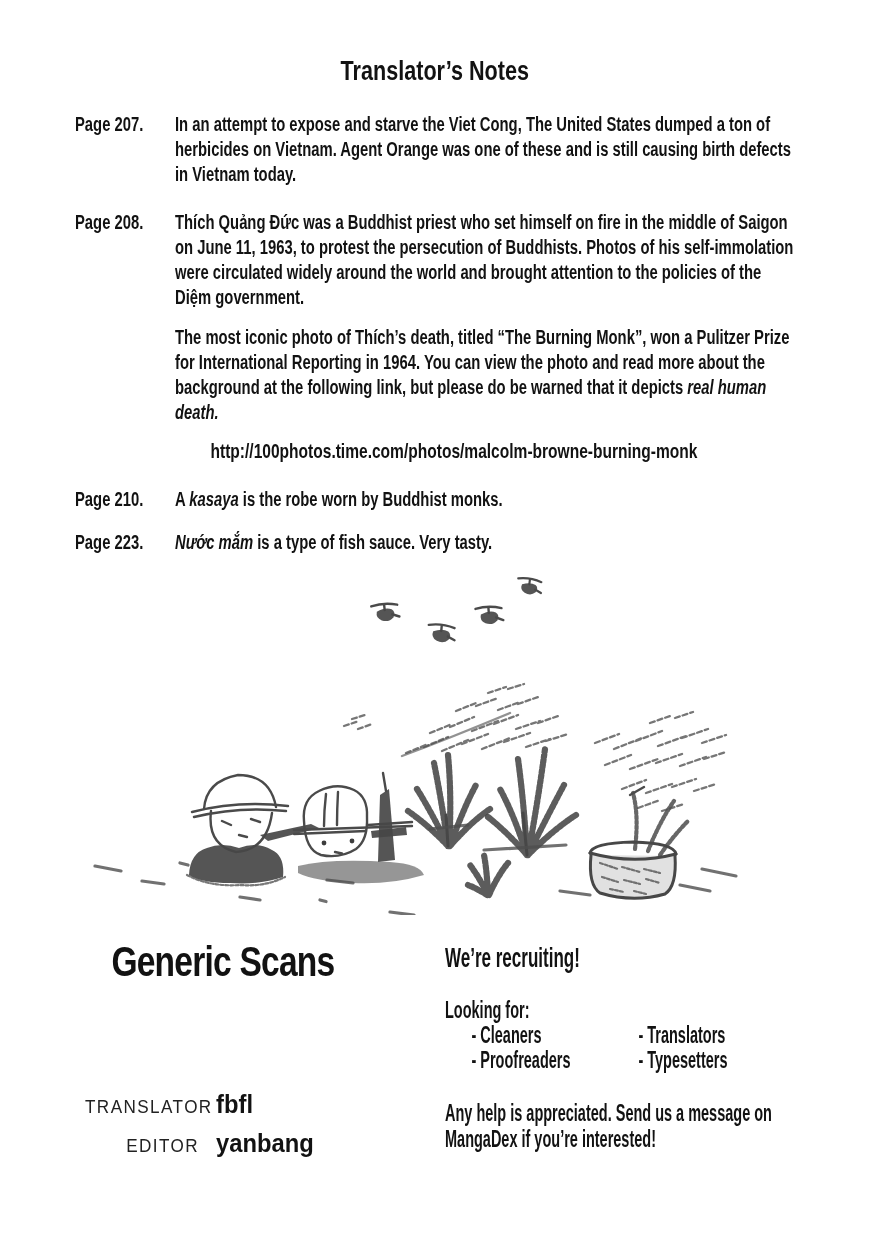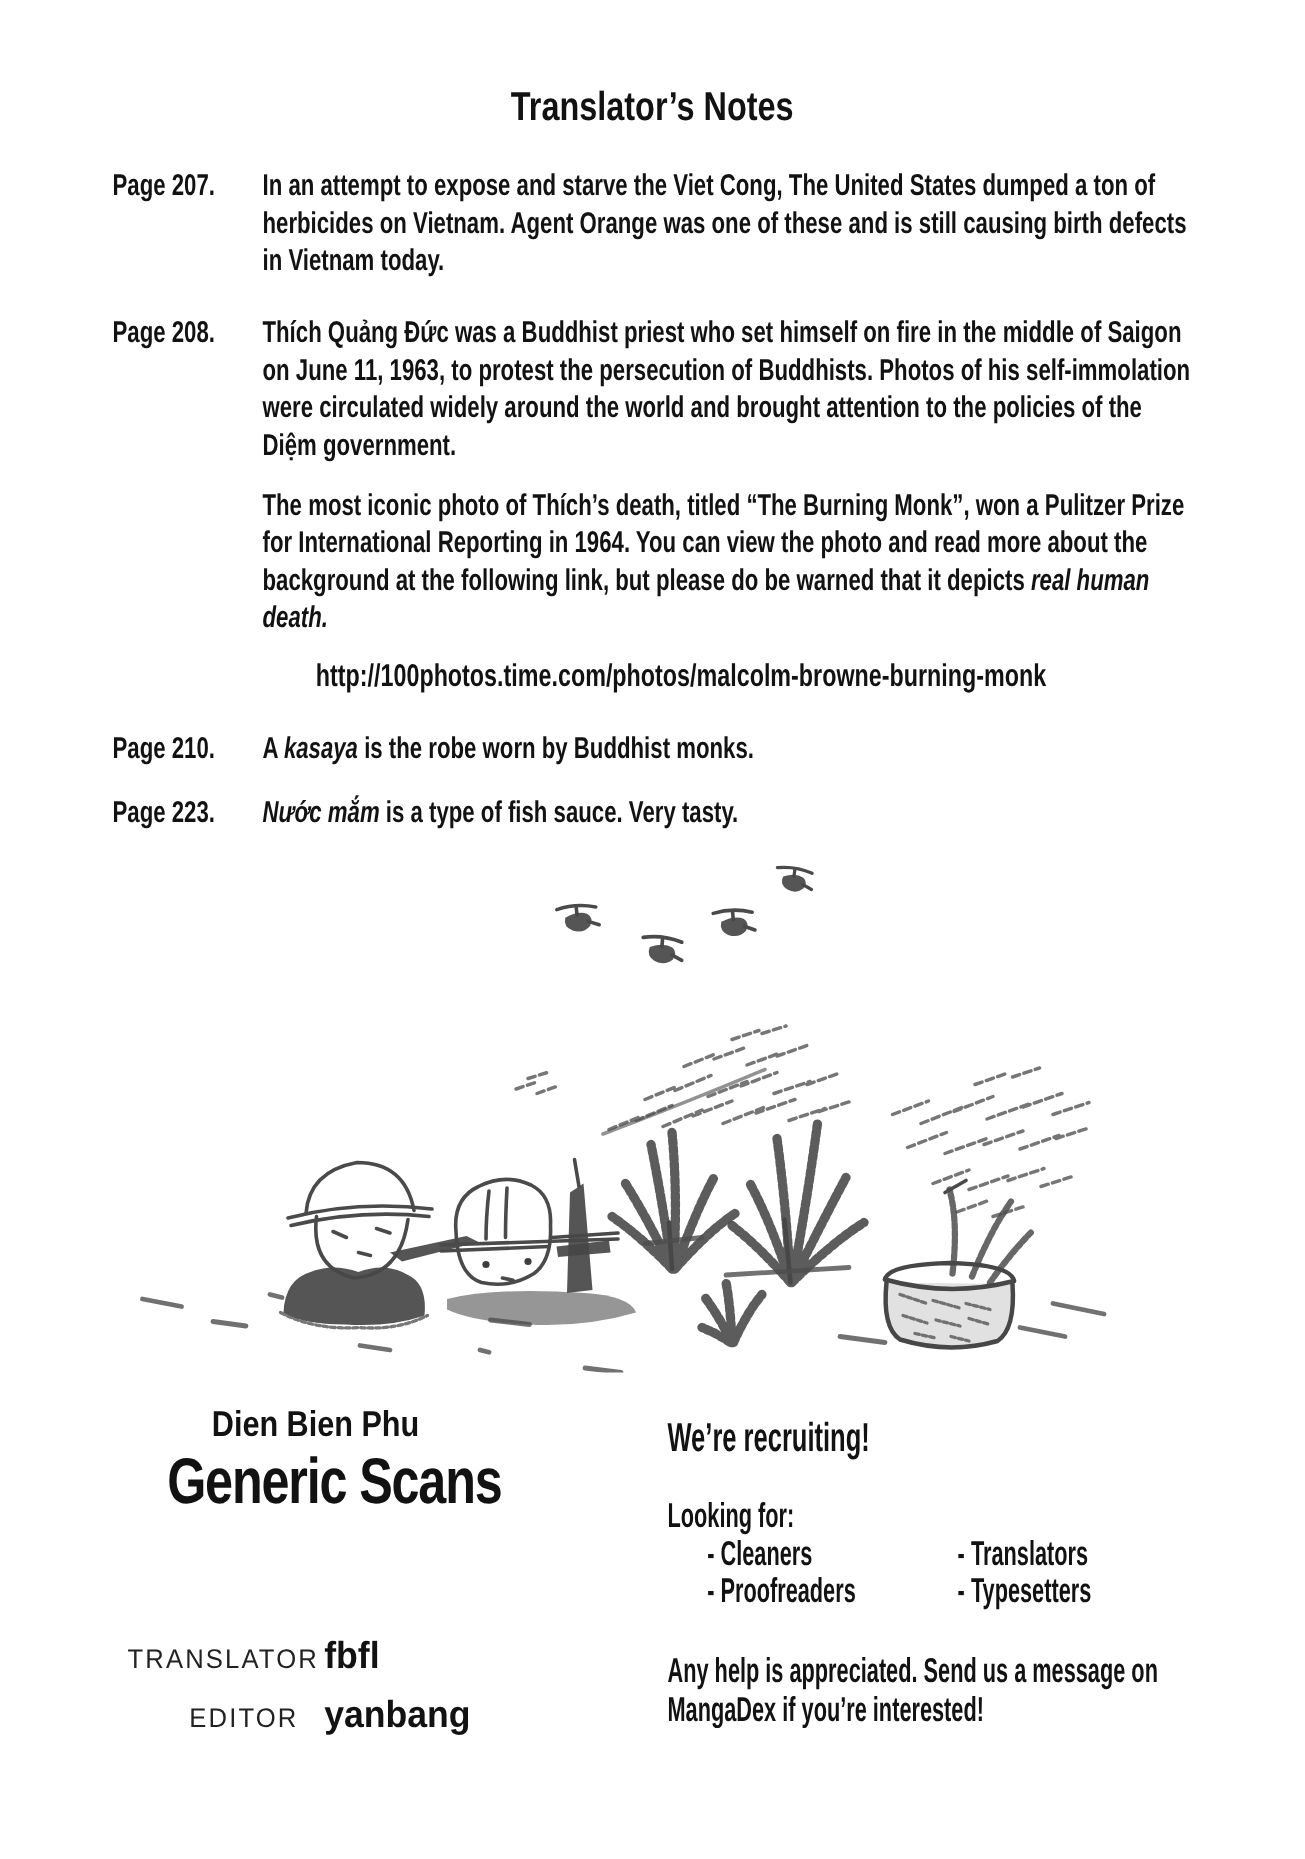--- a/index.html
+++ b/index.html
@@ -188,23 +188,20 @@
       <path class="skt" d="M500,290 Q502,280 543,279 Q584,280 586,291"></path>
       <path class="skt" d="M500,290 Q543,302 586,291"></path>
       <path class="skt" d="M501,292 Q498,322 510,330 Q543,340 575,331 Q587,323 585,293"></path>
       <path class="btex" d="M510,300 l18,6 M532,304 l18,5 M554,306 l16,4 M512,314 l16,5
            M534,317 l16,4 M556,316 l14,4 M520,326 l14,3 M544,328 l12,3"></path>
       <path class="dash" d="M470,328 l30,4 M590,322 l30,6 M612,306 l34,7"></path>
     </g>
   </svg>
 
   <div class="brand">
-    <div class="brand-series">
-      <span class="cx85">Dien Bien Phu</span>
-    </div>
     <div class="brand-group">
       <span class="cx78">Generic Scans</span>
     </div>
   </div>
 
   <div class="roles">
     <div class="role-label">TRANSLATOR</div>
     <div class="role-name">fbfl</div>
     <div class="role-label">EDITOR</div>
     <div class="role-name">yanbang</div>

